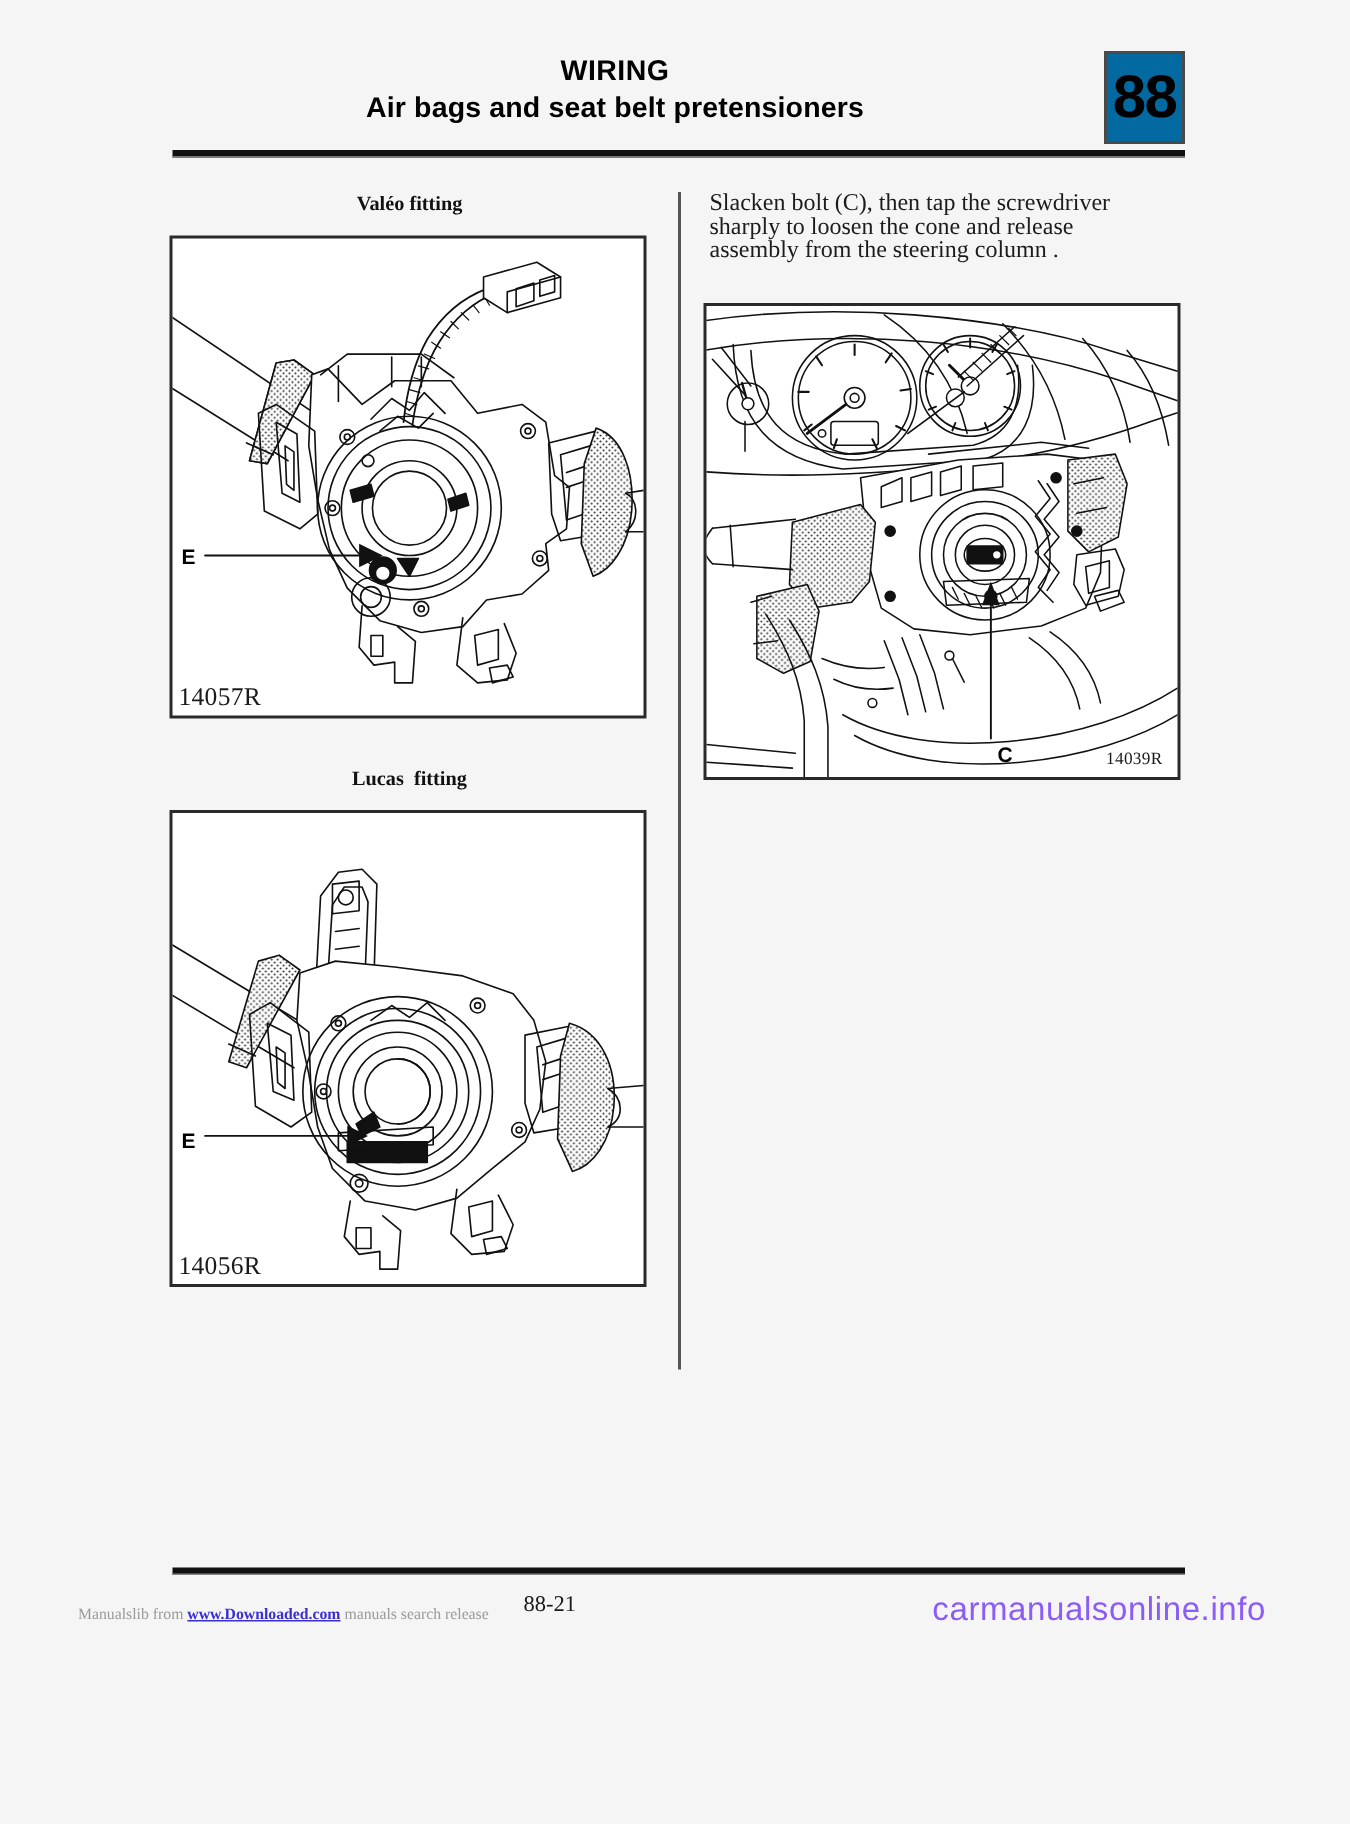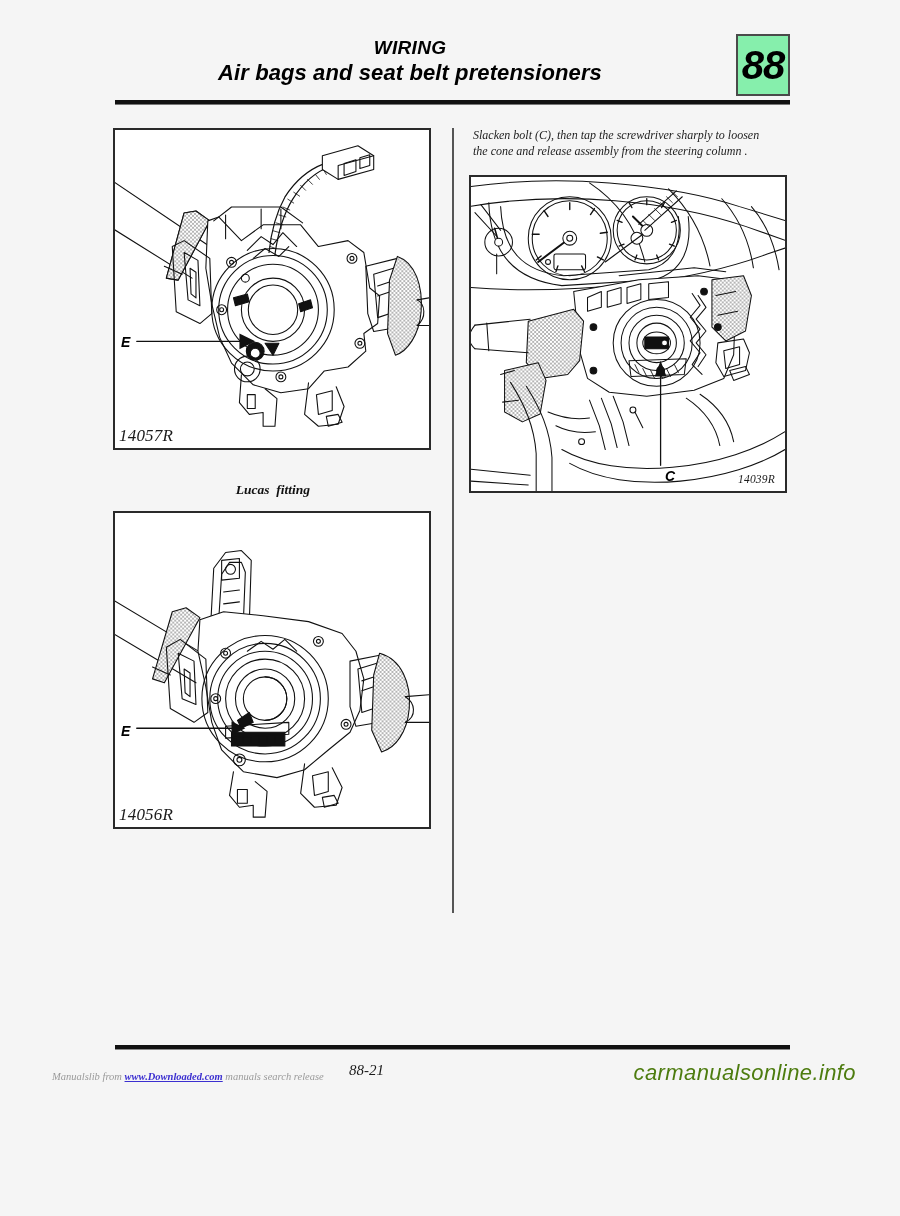--- a/index.html
+++ b/index.html
@@ -13,21 +13,20 @@
     position: relative;
     font-family: "Liberation Serif", serif;
     overflow: hidden;
   }
   .page {
     position: absolute;
     left: 0; top: 0;
     width: 900px;
     height: 1216px;
     background: #f5f5f5;
-    font-style: italic;
   }
 
   
   .header {
     position: absolute;
     left: 115px; top: 36px;
     width: 675px;
     height: 68px;
   }
   .header-titles {
@@ -38,30 +37,30 @@
     font-family: "Liberation Sans", sans-serif;
     font-weight: bold;
     color: #000;
   }
   .header-title-1 {
     font-size: 19px;
     line-height: 24px;
     letter-spacing: 0.3px;
   }
   .header-title-2 {
-    font-size: 22px;
+    font-size: 19px;
     line-height: 26px;
     letter-spacing: 0.1px;
   }
   .chapter-box {
     position: absolute;
     right: 0; top: -2px;
     width: 54px;
     height: 62px;
-    background: #86efac;
+    background: #0369a1;
     border: 2px solid #4a4a4a;
     box-sizing: border-box;
     display: flex;
     align-items: center;
     justify-content: center;
   }
   .chapter-box span {
     font-family: "Liberation Sans", sans-serif;
     font-weight: bold;
     font-size: 40px;
@@ -137,24 +136,24 @@
   .callout {
     position: absolute;
     font-family: "Liberation Sans", sans-serif;
     font-weight: bold;
     font-size: 14px;
     color: #000;
   }
 
   .body-text {
     font-family: "Liberation Serif", serif;
-    font-size: 12px;
+    font-size: 16px;
     line-height: 15.6px;
     color: #1c1c1c;
-    margin: 0 0 16px 4px;
+    margin: 0 0 27px 4px;
     width: 300px;
   }
 
   .fig-svg { display: block; width: 100%; height: 100%; }
 
   
   .footer-rule {
     position: absolute;
     left: 115px; top: 1045px;
     width: 675px;
@@ -179,24 +178,24 @@
     position: absolute;
     left: 0; top: 1062px;
     width: 733px;
     text-align: center;
     font-family: "Liberation Serif", serif;
     font-size: 15px;
     color: #1a1a1a;
   }
   .watermark {
     position: absolute;
-    right: 44px; top: 1060px;
+    right: 56px; top: 1060px;
     font-family: "Liberation Sans", sans-serif;
     font-size: 22px;
-    color: #4d7c0f;
+    color: #8b5cf6;
     letter-spacing: 0.4px;
   }
 </style>
 </head>
 <body>
 
 <div class="page">
 
   <div class="header">
     <div class="header-titles">
@@ -206,20 +205,21 @@
     <div class="chapter-box">
       <span>88</span>
     </div>
   </div>
   <div class="header-rule"></div>
 
   <div class="divider"></div>
 
   <div class="col-left">
 
+    <div class="fig-caption">Valéo fitting</div>
     <div class="fig-box left-fig">
       <svg class="fig-svg" viewBox="0 0 318 322">
         <g fill="none" stroke="#111" stroke-width="1.1" stroke-linejoin="round" stroke-linecap="round">
 
           <path d="M-2 52 L96 118"></path>
           <path d="M-2 100 L78 150"></path>
 
           <path d="M82 82 L70 84 L52 150 L64 152 L96 92 Z" fill="#ffffff"></path>
           <path d="M82 82 L70 84 L52 150 L64 152 L96 92 Z" fill="url(#stipA)" stroke="#111"></path>
           <path d="M50 138 L68 146"></path>

